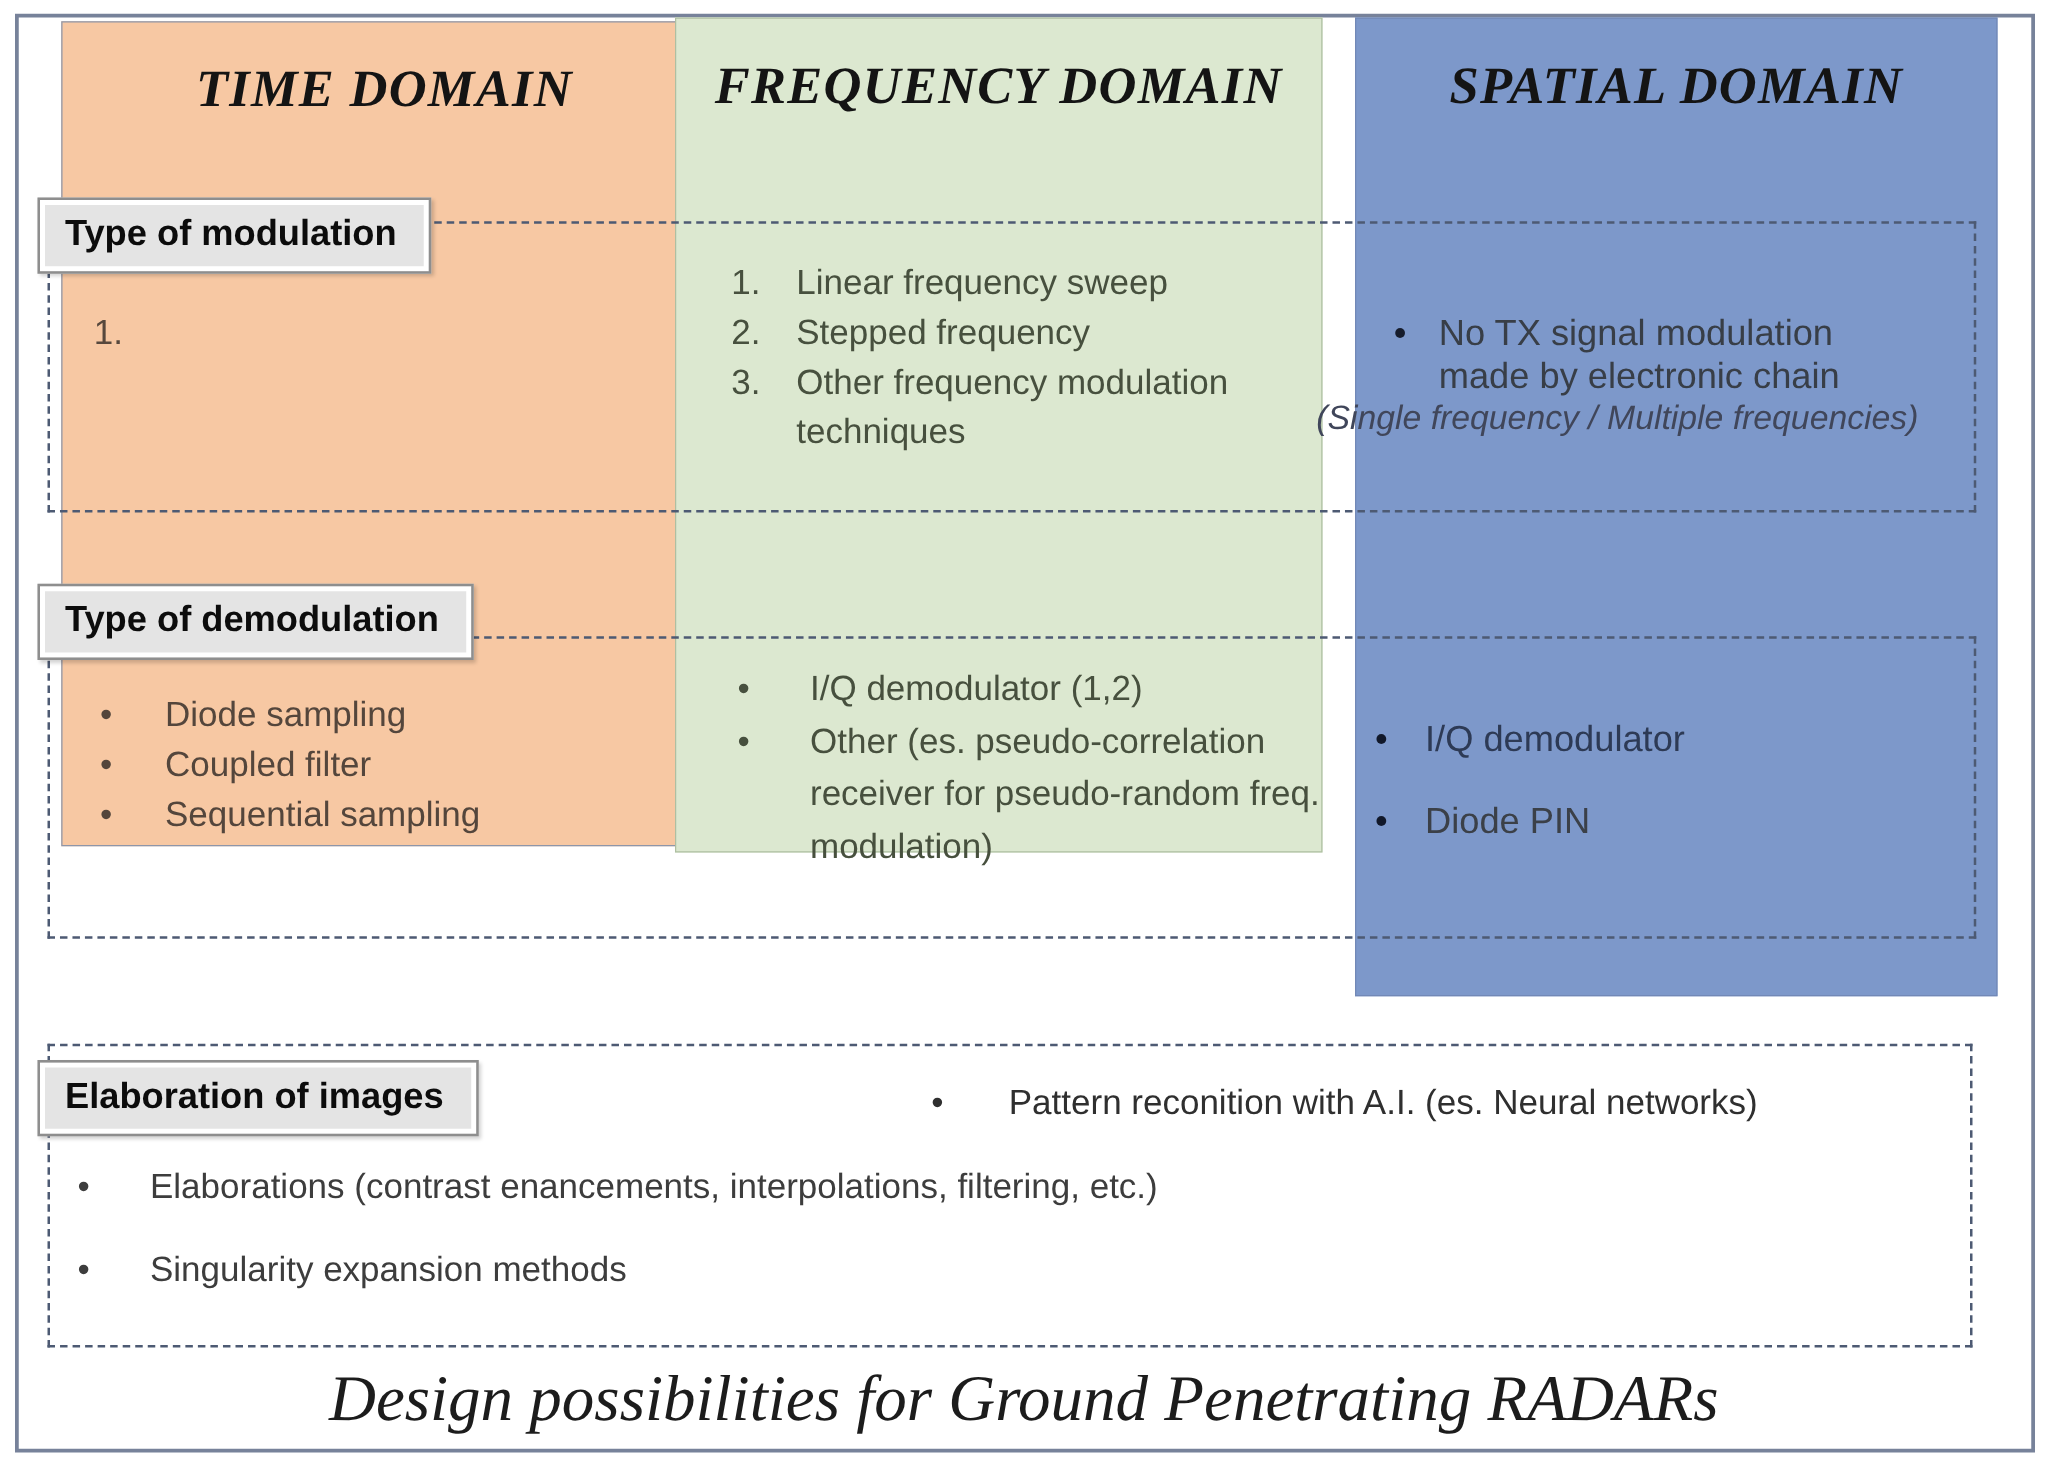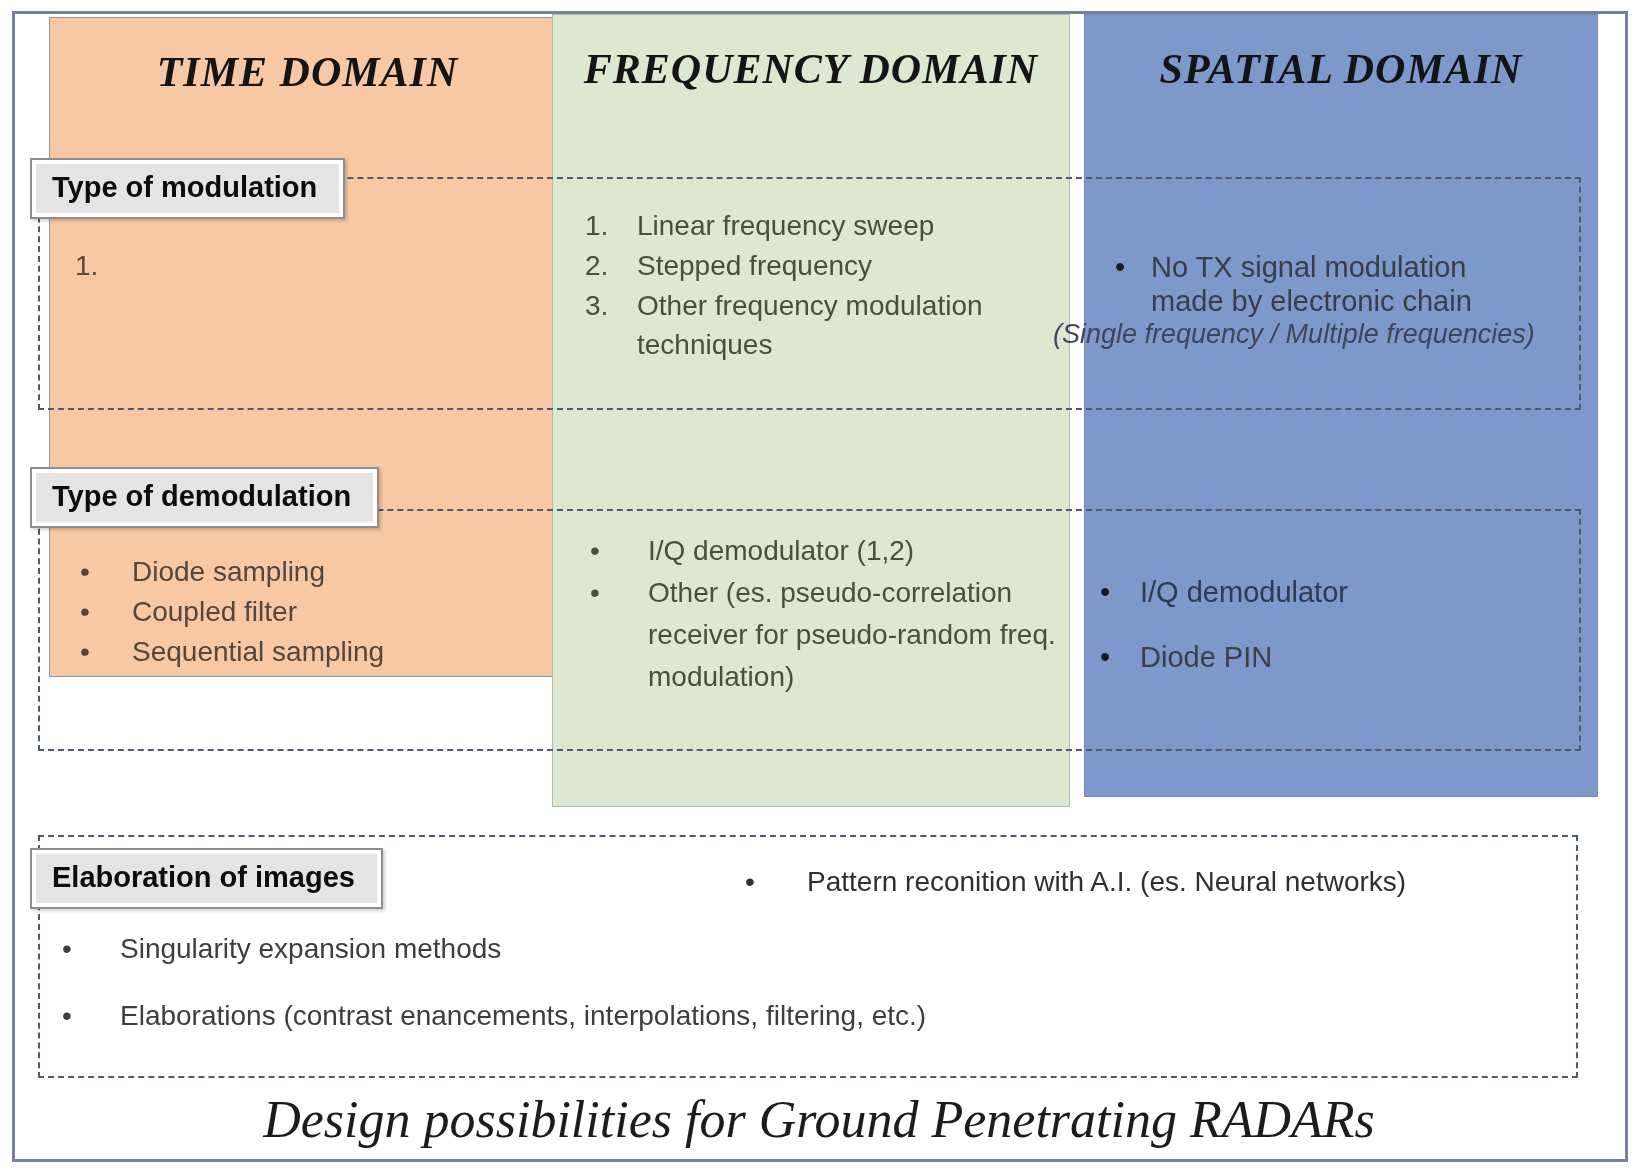--- a/index.html
+++ b/index.html
@@ -11,21 +11,21 @@
     overflow:hidden;
   }
   .outer-border{
     position:absolute;left:12px;top:11px;width:1610px;height:1145px;
     border:3px solid #77829a;
     background:transparent;
   }
   
   .panel{position:absolute;box-sizing:border-box;border:1px solid #8d96aa;}
   .panel-time{left:25px;top:17px;width:517px;height:660px;margin-left:24px;}
-  .panel-freq{left:552px;top:14px;width:518px;height:793px;border-color:#aebfa2;}
+  .panel-freq{left:540px;top:14px;width:518px;height:668px;border-color:#aebfa2;}
   .panel-spatial{left:1084px;top:14px;width:514px;height:783px;border-color:#7288b6;}
   .panel-header{
     margin-top:30px;text-align:center;
     font-family:"Liberation Serif", serif;
     font-style:italic;font-weight:bold;
     font-size:42px;letter-spacing:1px;color:#141414;
   }
   
   .dashed-box{position:absolute;border:2px dashed #4d5a73;box-sizing:border-box;}
   .mod-box{left:38px;top:177px;width:1543px;height:233px;}
@@ -178,26 +178,26 @@
     </div>
   </div>
 
   <div class="content bullist elab-left">
     <div class="row">
       <span class="marker"></span>
       <span class="txt">Wavelet transform</span>
     </div>
     <div class="row">
       <span class="marker"></span>
+      <span class="txt">Elaborations (contrast enancements, interpolations, filtering, etc.)</span>
+    </div>
+    <div class="row">
+      <span class="marker"></span>
       <span class="txt">Singularity expansion methods</span>
     </div>
-    <div class="row">
-      <span class="marker"></span>
-      <span class="txt">Elaborations (contrast enancements, interpolations, filtering, etc.)</span>
-    </div>
   </div>
 
   <div class="content bullist elab-right">
     <div class="row">
       <span class="marker"></span>
       <span class="txt">Pattern reconition with A.I. (es. Neural networks)</span>
     </div>
   </div>
 
   <div class="caption">Design possibilities for Ground Penetrating RADARs</div>

